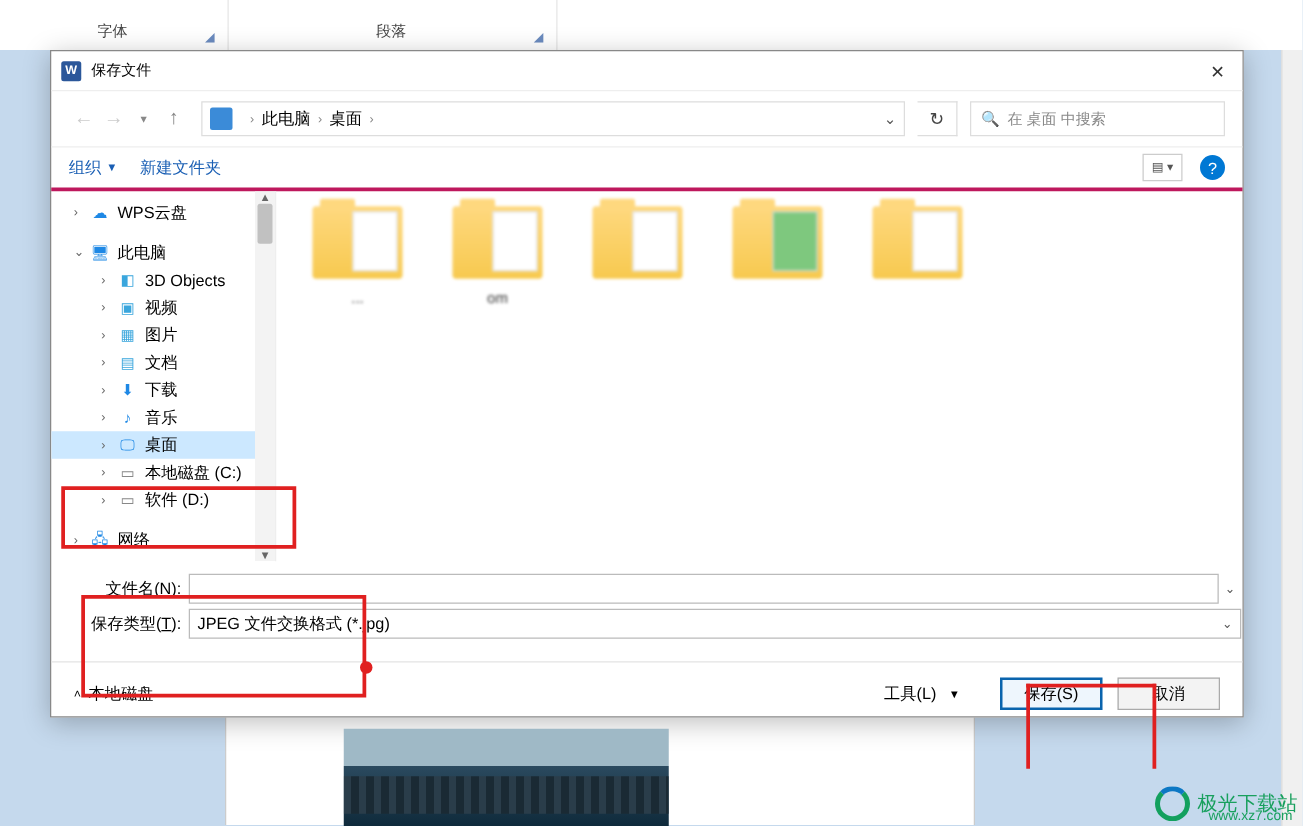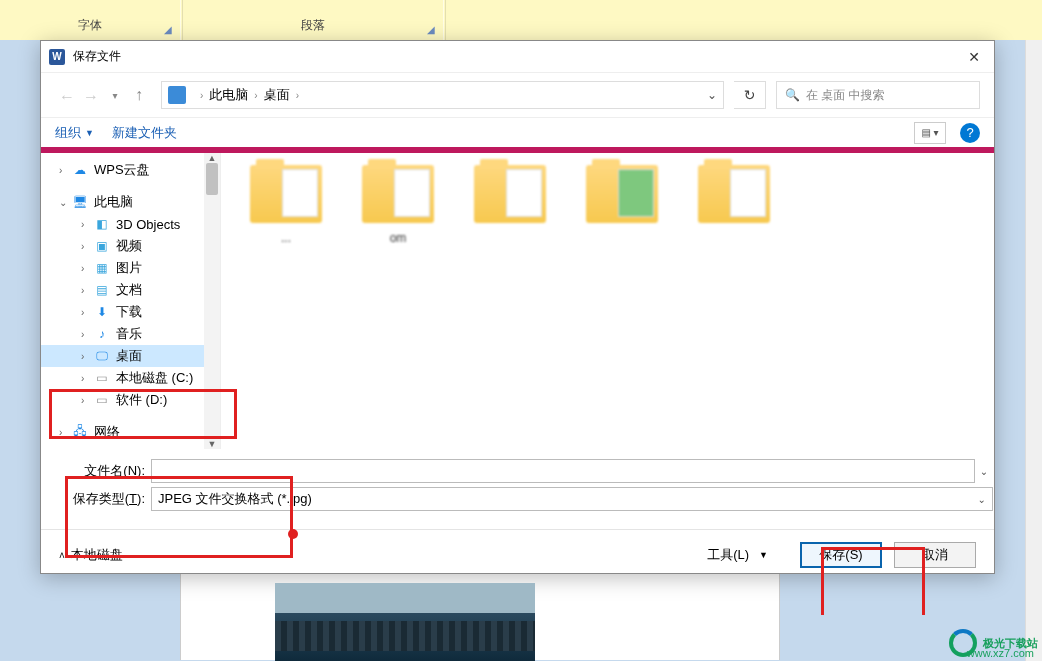--- a/index.html
+++ b/index.html
@@ -1,19 +1,19 @@
 <!DOCTYPE html>
 <html><head>
 <meta charset="utf-8">
 <style>
 * { margin: 0; padding: 0; box-sizing: border-box; font-family: "Microsoft YaHei", "Segoe UI", sans-serif; }
 body { width: 1042px; height: 661px; background: #c5d9ed; overflow: hidden; position: relative; }
 
 
-.ribbon { height: 40px; display: flex; background: #fef9c3; position: relative; }
+.ribbon { height: 40px; display: flex; background: #ffffff; position: relative; }
 .ribbon-group { display: flex; align-items: flex-end; justify-content: center; font-size: 12px; color: #444; padding-bottom: 6px; position: relative; }
 .ribbon-group.font { width: 180px; }
 .ribbon-group.para { width: 260px; }
 .ribbon-group.style { flex: 1; }
 .ribbon-launcher { position: absolute; right: 6px; bottom: 6px; width: 10px; height: 10px; font-size: 10px; color: #6b8bbf; cursor: pointer; }
 .ribbon-sep { width: 1px; background: rgba(255,255,255,.6); margin-right: 1px; }
 .ribbon-sep2 { width: 1px; background: rgba(0,0,0,.1); }
 
 
 .doc-area { position: absolute; left: 180px; top: 40px; width: 600px; height: 620px; background: #fff; border-left: 1px solid #ccc; border-right: 1px solid #ccc; }
@@ -30,21 +30,21 @@
 .nav-btn { width: 24px; text-align: center; color: #888; font-size: 16px; cursor: pointer; }
 .nav-btn.disabled { color: #ccc; }
 .bc { flex: 1; display: flex; align-items: center; border: 1px solid #ddd; height: 28px; padding: 0 6px; font-size: 13px; margin: 0 10px; }
 .bc .pc-icon { width: 18px; height: 18px; background: #3b8bd8; margin-right: 8px; border-radius: 2px; }
 .bc .sep { color: #888; margin: 0 6px; font-size: 10px; }
 .bc .drop { margin-left: auto; color: #555; font-size: 12px; }
 .refresh-btn { width: 32px; height: 28px; border: 1px solid #ddd; border-left: none; display: flex; align-items: center; justify-content: center; font-size: 14px; color: #444; cursor: pointer; }
 .search { width: 204px; height: 28px; border: 1px solid #ddd; margin-left: 10px; display: flex; align-items: center; padding: 0 8px; font-size: 12px; color: #888; }
 .search .sicon { margin-right: 6px; }
 
-.toolbar-row { height: 36px; display: flex; align-items: center; border-top: 1px solid #eee; border-bottom: 6px solid #be185d; padding: 0 14px; font-size: 13px; }
+.toolbar-row { height: 36px; display: flex; align-items: center; border-top: 1px solid #eee; border-bottom: 3px solid #be185d; padding: 0 14px; font-size: 13px; }
 .toolbar-row .org { color: #1a5fb4; margin-right: 18px; display: flex; align-items: center; cursor: pointer; }
 .toolbar-row .org .dd { font-size: 9px; margin-left: 4px; }
 .toolbar-row .newfolder { color: #1a5fb4; cursor: pointer; }
 .toolbar-row .right { margin-left: auto; display: flex; align-items: center; gap: 14px; }
 .toolbar-row .viewbtn { width: 32px; height: 22px; border: 1px solid #ccc; display: flex; align-items: center; justify-content: center; font-size: 10px; color: #555; cursor: pointer; }
 .toolbar-row .help { width: 20px; height: 20px; border-radius: 50%; background: #0078d4; color: #fff; display: flex; align-items: center; justify-content: center; font-size: 13px; cursor: pointer; }
 
 .body-row { display: flex; height: 296px; }
 .tree { width: 180px; border-right: 1px solid #eee; position: relative; overflow: hidden; font-size: 13px; padding-top: 6px; }
 .tree-scroll { position: absolute; right: 0; top: 0; bottom: 0; width: 16px; background: #f3f3f3; }
@@ -83,21 +83,21 @@
 .footer .hidef .car { font-size: 10px; margin-right: 6px; }
 .footer .spacer { flex: 1; }
 .footer .tools { display: flex; align-items: center; margin-right: 20px; cursor: pointer; }
 .footer .tools .dd { font-size: 9px; margin-left: 10px; }
 .footer button { width: 82px; height: 26px; border: 1px solid #aaa; background: #f3f3f3; font-size: 13px; cursor: pointer; margin-left: 12px; }
 .footer button.primary { border: 2px solid #0a64ad; background: #eef6fd; }
 
 
 .doc-image { position: absolute; left: 275px; bottom: 0; width: 260px; height: 78px; background: linear-gradient(#9fb9c6 0%, #9fb9c6 38%, #2b4a5f 38%, #0f2a3b 100%); overflow: hidden; }
 .doc-image::after { content: ""; position: absolute; left: 0; right: 0; bottom: 10px; height: 30px; background: repeating-linear-gradient(90deg,#2a3d4a 0 6px,#1a2a34 6px 12px); }
-.watermark { position: absolute; right: 4px; bottom: 4px; font-size: 11px; font-weight: bold; color: #19a05e; display: flex; align-items: center; gap: 6px; }
+.watermark { position: absolute; right: 4px; bottom: 4px; font-size: 16px; font-weight: normal; color: #19a05e; display: flex; align-items: center; gap: 6px; }
 .watermark .g { width: 28px; height: 28px; border: 4px solid #13a05e; border-top-color: #0d78c4; border-radius: 50%; position: relative; }
 </style>
 </head>
 <body>
 
 <div class="ribbon">
   <div class="ribbon-group font">
     <span>字体</span>
     <span class="ribbon-launcher">◢</span>
   </div>

